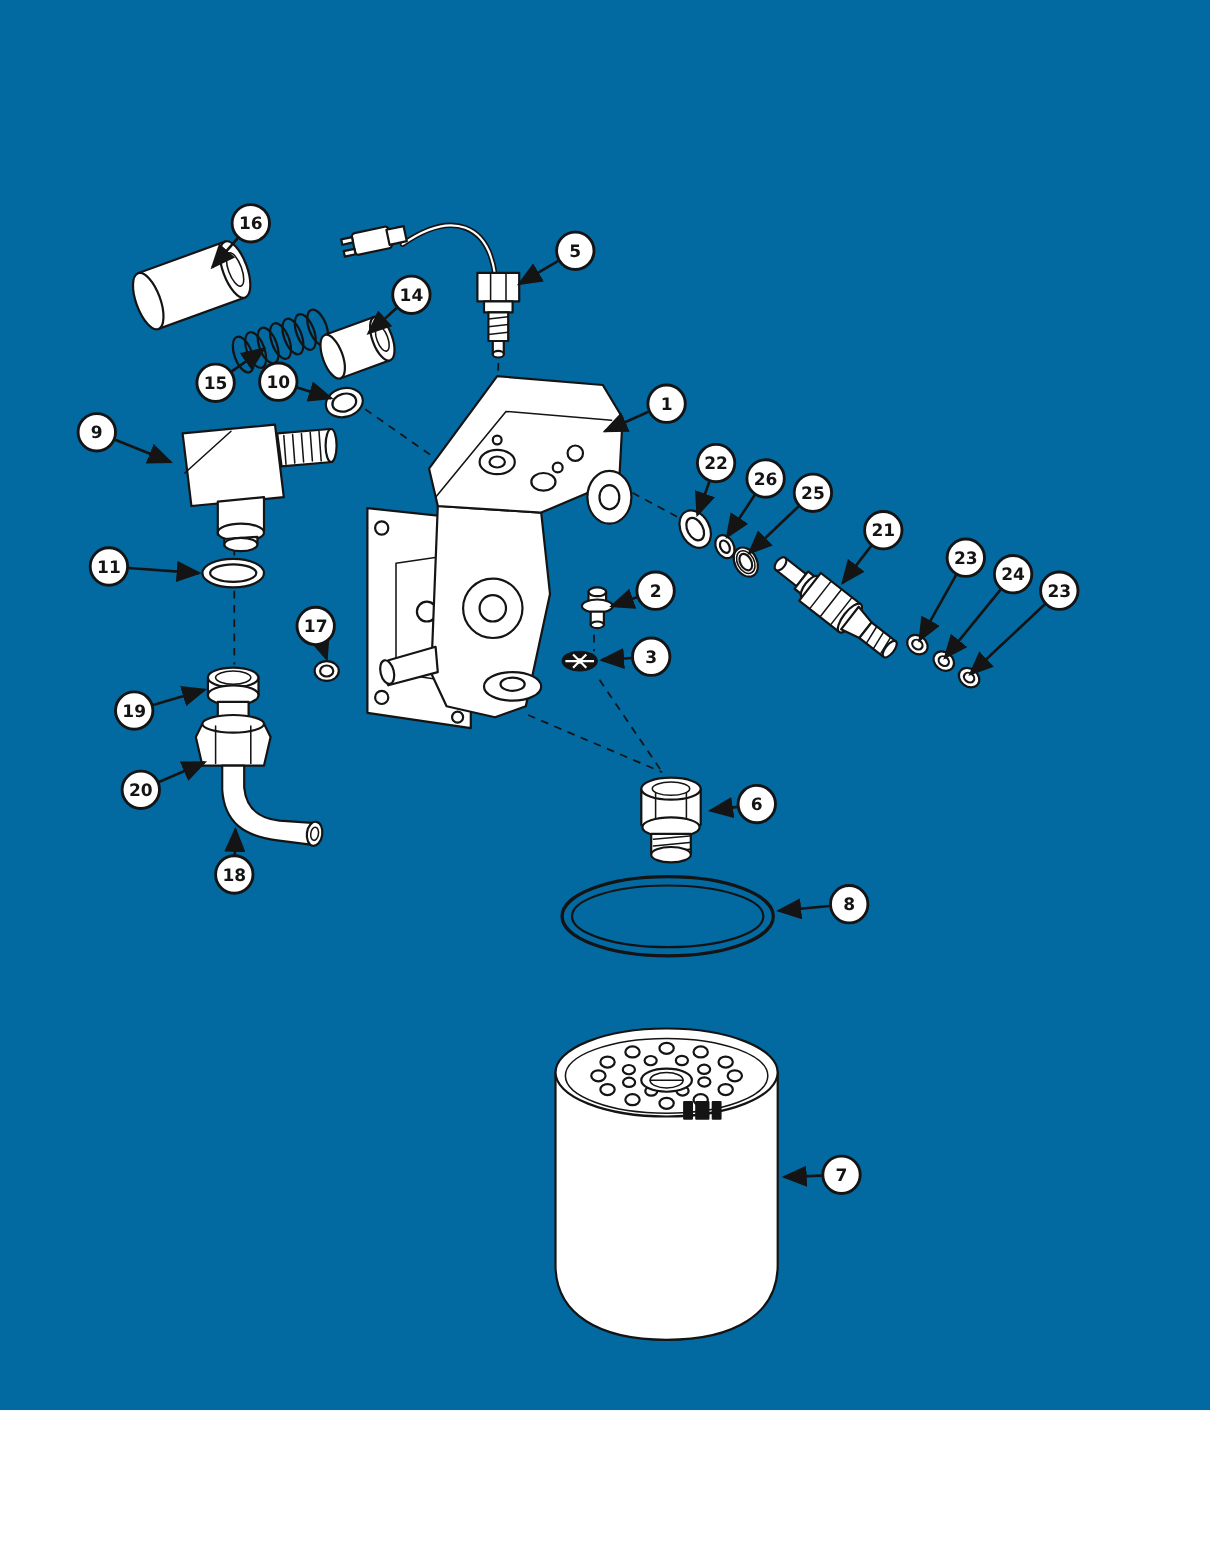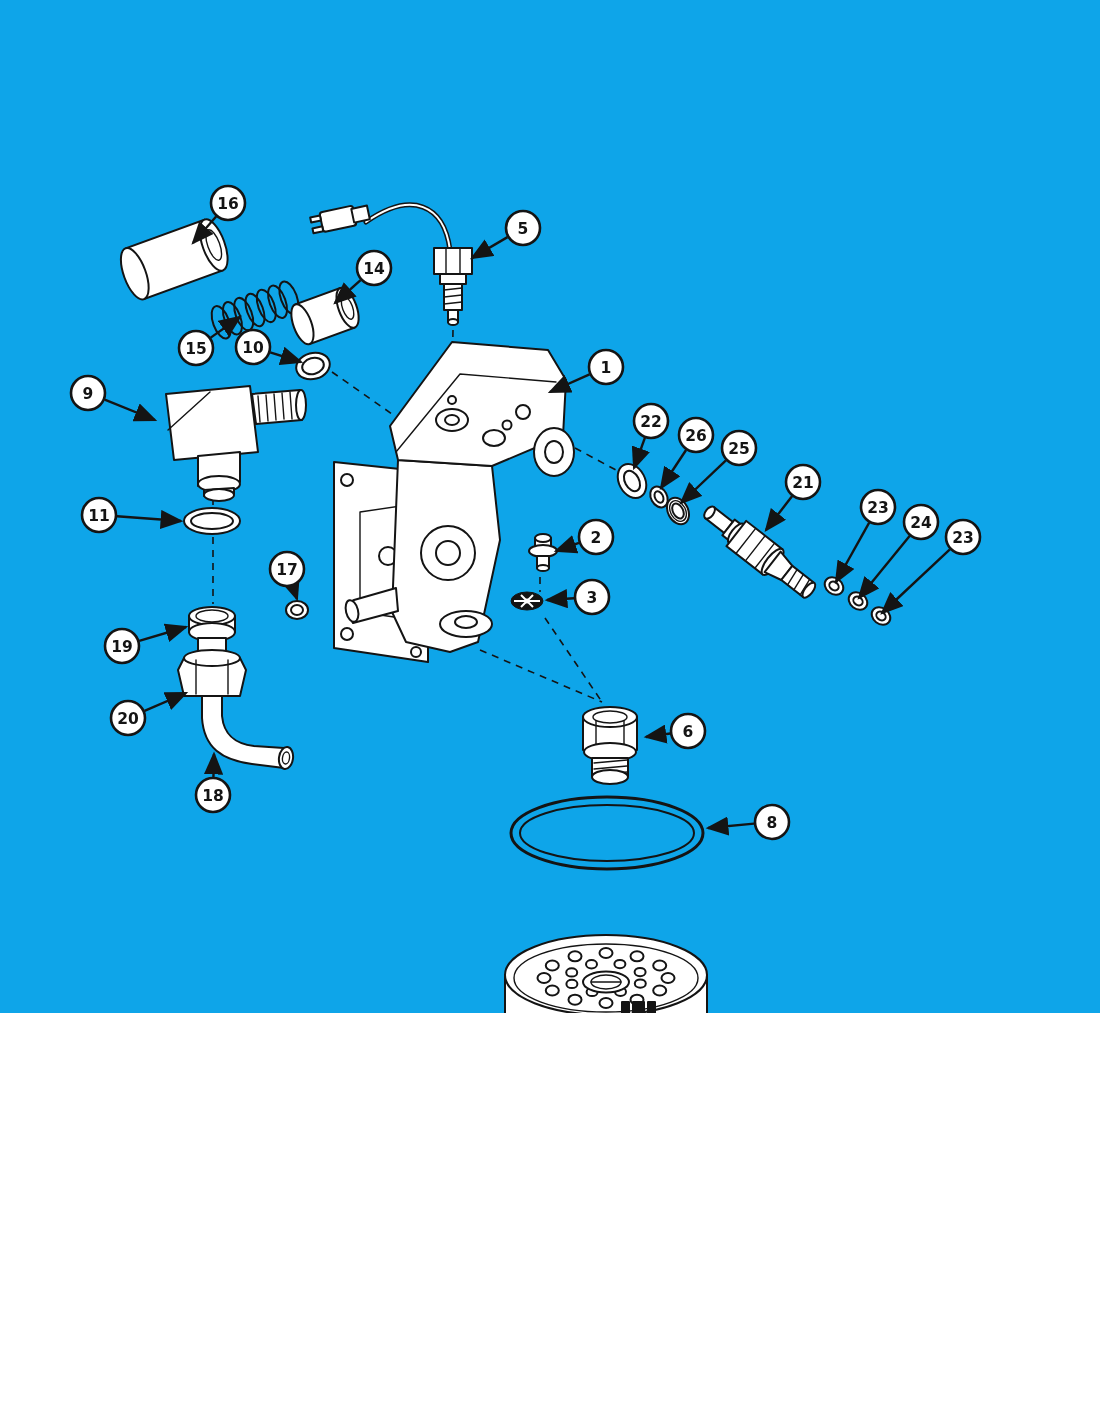--- a/index.html
+++ b/index.html
@@ -1,19 +1,19 @@
 <!DOCTYPE html>
 <html><head>
 <meta charset="utf-8">
 <style>
   html,body{margin:0;padding:0;background:#ffffff;}
   .canvas{
     position:relative;
-    width:1100px;height:1013px;
-    background:#0ea5e9;
+    width:1100px;height:1282px;
+    background:#0369a1;
     font-family:"DejaVu Sans", sans-serif;
     overflow:hidden;
   }
   svg{display:block;}
   .part{fill:#ffffff;stroke:#141414;stroke-width:2;stroke-linejoin:round;stroke-linecap:round;}
   .part .thin{stroke-width:1.4;}
   .part .nofill{fill:none;}
   .dash path{fill:none;stroke:#141414;stroke-width:1.6;stroke-dasharray:7 6;}
   .leader{stroke:#141414;stroke-width:2.4;fill:none;}
   .bubble{fill:#ffffff;stroke:#141414;stroke-width:2.6;}

